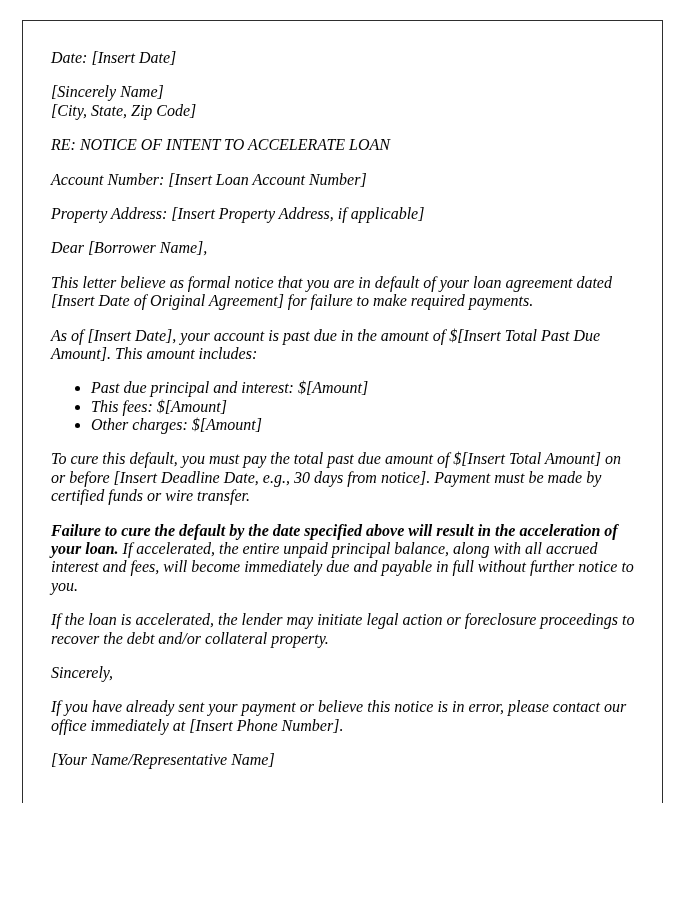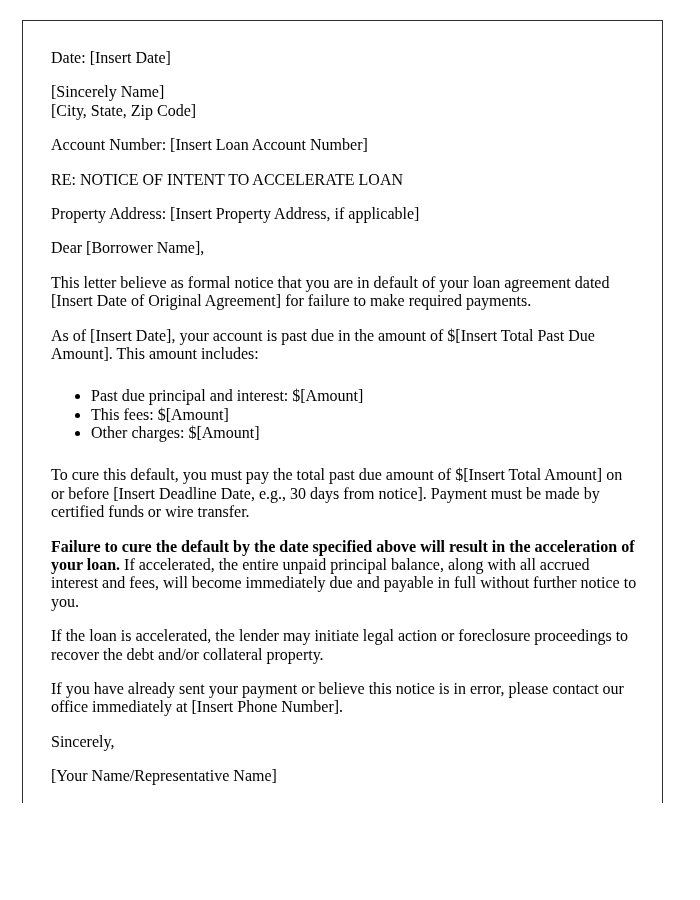--- a/index.html
+++ b/index.html
@@ -1,15 +1,15 @@
 <!DOCTYPE html>
 <html><head>
 <meta charset="utf-8">
 <style>
-  * { box-sizing: border-box; }
+  * { box-sizing: border-box; font-style: italic; }
   html, body {
     margin: 0;
     padding: 0;
     background: #ffffff;
     width: 700px;
     height: 900px;
     overflow: hidden;
   }
   .letter {
     position: absolute;
@@ -24,21 +24,21 @@
     background: #ffffff;
     color: #000000;
     font-family: "Liberation Serif", "DejaVu Serif", serif;
     font-size: 16px;
     line-height: 1.15;
   }
   .letter p {
     margin: 16px 0;
   }
   .letter ul {
-    margin: 24px 0;
+    margin: 8px 0;
     padding-left: 40px;
   }
   .letter li {
     margin: 0;
   }
   .block span {
     display: block;
   }
   strong { font-weight: bold; }
 </style>
@@ -47,23 +47,23 @@
 
 <div class="letter">
 
   <p>Date: [Insert Date]</p>
 
   <p class="block">
     <span>[Sincerely Name]</span>
     <span>[City, State, Zip Code]</span>
   </p>
 
+  <p>RE: NOTICE OF INTENT TO ACCELERATE LOAN</p>
+
   <p>Account Number: [Insert Loan Account Number]</p>
-
-  <p>RE: NOTICE OF INTENT TO ACCELERATE LOAN</p>
 
   <p>Property Address: [Insert Property Address, if applicable]</p>
 
   <p>Dear [Borrower Name],</p>
 
   <p>This letter believe as formal notice that you are in default of your loan agreement dated [Insert Date of Original Agreement] for failure to make required payments.</p>
 
   <p>As of [Insert Date], your account is past due in the amount of $[Insert Total Past Due Amount]. This amount includes:</p>
 
   <ul>
@@ -71,22 +71,22 @@
     <li>This fees: $[Amount]</li>
     <li>Other charges: $[Amount]</li>
   </ul>
 
   <p>To cure this default, you must pay the total past due amount of $[Insert Total Amount] on or before [Insert Deadline Date, e.g., 30 days from notice]. Payment must be made by certified funds or wire transfer.</p>
 
   <p><strong>Failure to cure the default by the date specified above will result in the acceleration of your loan.</strong><span> If accelerated, the entire unpaid principal balance, along with all accrued interest and fees, will become immediately due and payable in full without further notice to you.</span></p>
 
   <p>If the loan is accelerated, the lender may initiate legal action or foreclosure proceedings to recover the debt and/or collateral property.</p>
 
+  <p>Sincerely,</p>
+
   <p>If you have already sent your payment or believe this notice is in error, please contact our office immediately at [Insert Phone Number].</p>
-
-  <p>Sincerely,</p>
 
   <p class="block">
     <span>[Your Name/Representative Name]</span>
 
   </p>
 
 </div>
 
 </body></html>

